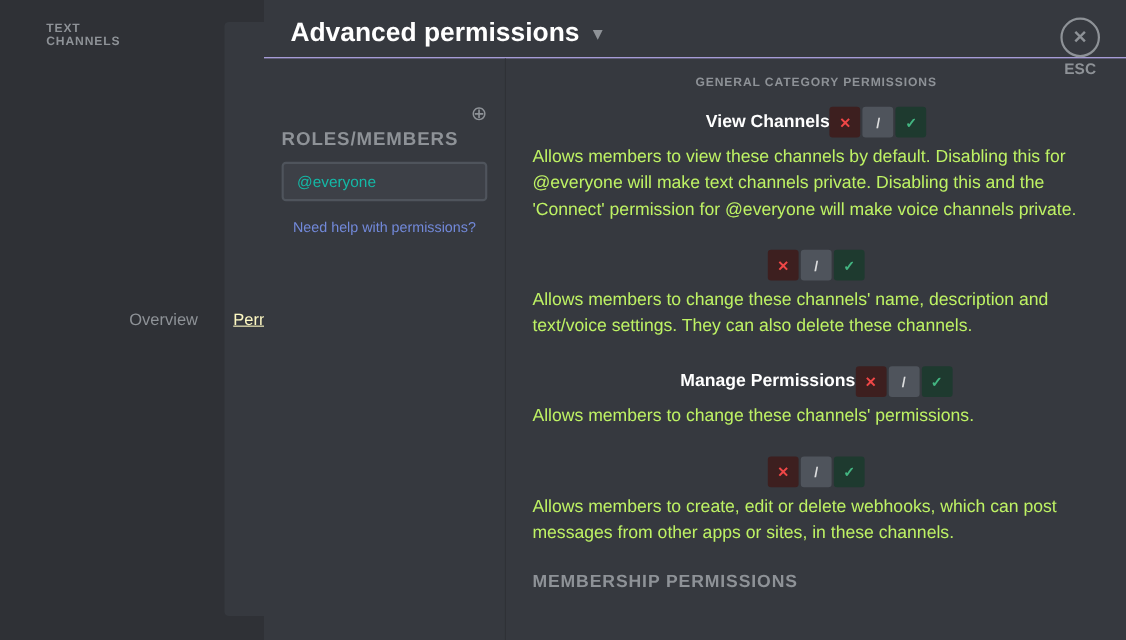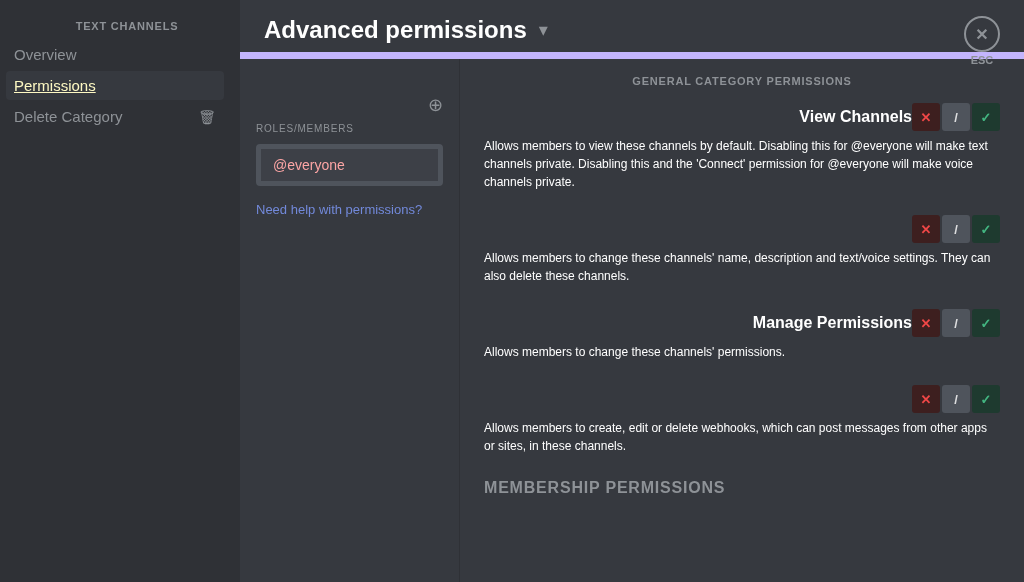--- a/index.html
+++ b/index.html
@@ -11,24 +11,23 @@
       height: 582px;
       overflow: hidden;
       display: flex;
     }
 
     
     .sidebar {
       width: 240px;
       min-width: 240px;
       background: #2f3136;
-      padding: 20px 0 20px 6px;
-      display: flex;
-      flex-direction: column;
-      text-align: center;
+      padding: 20px 0 20px 34px;
+      display: flex;
+      flex-direction: row;
     }
     .sidebar-section-label {
       font-size: 11px;
       font-weight: 700;
       color: #8e9297;
       text-transform: uppercase;
       letter-spacing: 0.8px;
       margin-bottom: 8px;
       padding-left: 8px;
     }
@@ -67,21 +66,21 @@
       flex-direction: column;
       position: relative;
       overflow: hidden;
     }
 
     
     .header {
       display: flex;
       align-items: center;
       padding: 16px 24px 8px 24px;
-      border-bottom: 7px solid #c4b5fd;
+      border-bottom: 1px solid #c4b5fd;
       gap: 12px;
     }
     .header-title {
       font-size: 24px;
       font-weight: 700;
       color: #fff;
     }
     .header-chevron {
       color: #8e9297;
       font-size: 18px;
@@ -105,21 +104,21 @@
       border-radius: 50%;
       border: 2px solid #8e9297;
       display: flex;
       align-items: center;
       justify-content: center;
       color: #8e9297;
       font-size: 16px;
       font-weight: 700;
     }
     .esc-label {
-      font-size: 11px;
+      font-size: 14px;
       color: #8e9297;
       font-weight: 600;
     }
 
     
     .content {
       display: flex;
       flex: 1;
       overflow: hidden;
     }
@@ -131,52 +130,53 @@
       padding: 16px;
       border-right: 1px solid #2f3136;
     }
     .roles-label-row {
       display: flex;
       align-items: center;
       justify-content: space-between;
       margin-bottom: 10px;
     }
     .roles-label {
-      font-size: 10px;
-      font-weight: 400;
+      font-size: 17px;
+      font-weight: 700;
       color: #8e9297;
       text-transform: uppercase;
       letter-spacing: 0.8px;
       margin-top: 48px;
     }
     .add-icon {
       color: #8e9297;
       font-size: 18px;
       cursor: pointer;
     }
     .role-item {
       background: #2f3136;
       border-radius: 4px;
       padding: 8px 12px;
       font-size: 14px;
-      color: #fca5a5;
+      color: #14b8a6;
       margin-bottom: 6px;
       cursor: pointer;
-      border: 5px solid #7dd3fc;
+      border: 2px solid #7dd3fc;
     }
     .role-item.selected {
       background: #3d4047;
       border-color: #4f545c;
     }
     .help-link {
       color: #7289da;
       font-size: 13px;
       cursor: pointer;
       margin-top: 16px;
       display: block;
+      text-align: center;
     }
 
     
     .right-panel {
       flex: 1;
       padding: 16px 24px;
       overflow-y: auto;
     }
     .section-label {
       font-size: 11px;
@@ -186,31 +186,31 @@
       letter-spacing: 0.8px;
       margin-bottom: 16px;
       text-align: center;
     }
     .permission-item {
       margin-bottom: 24px;
     }
     .permission-header {
       display: flex;
       align-items: center;
-      justify-content: flex-end;
+      justify-content: center;
       margin-bottom: 6px;
     }
     .permission-name {
       font-size: 16px;
       font-weight: 700;
       color: #fff;
     }
     .permission-desc {
-      font-size: 12px;
-      color: #ffffff;
+      font-size: 16px;
+      color: #bef264;
       line-height: 1.5;
     }
     .permission-controls {
       display: flex;
       gap: 2px;
     }
     .ctrl-btn {
       width: 28px;
       height: 28px;
       border-radius: 3px;

